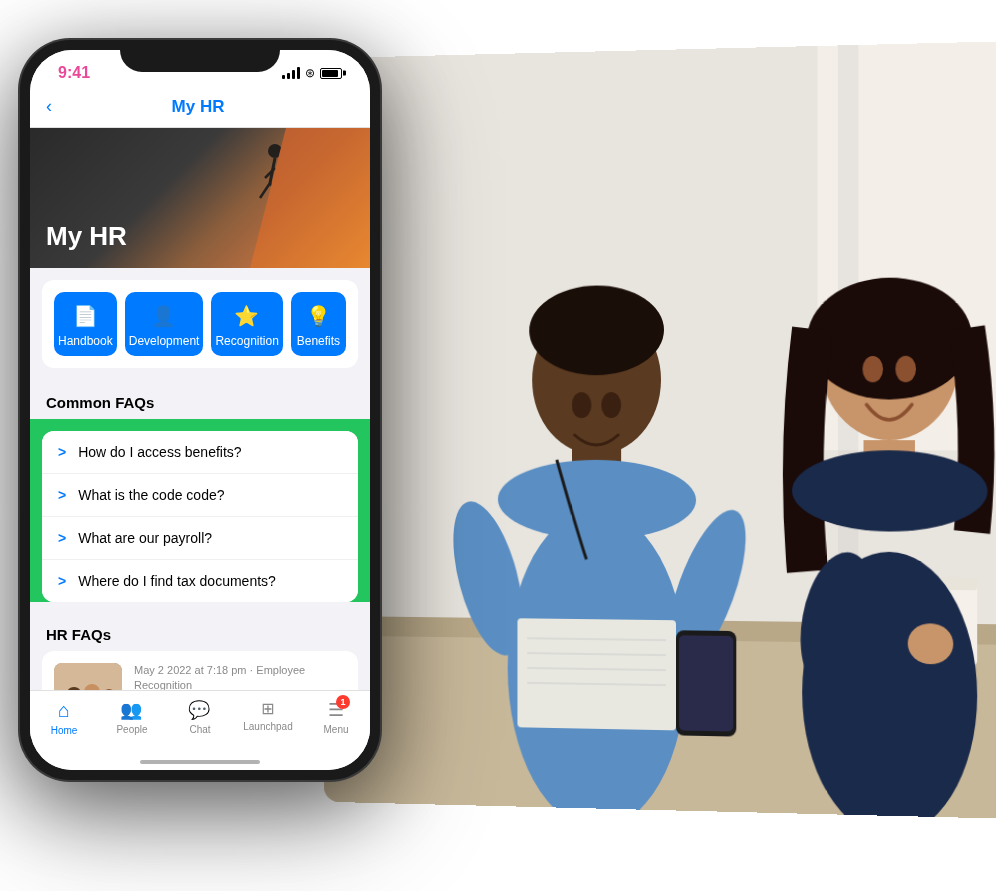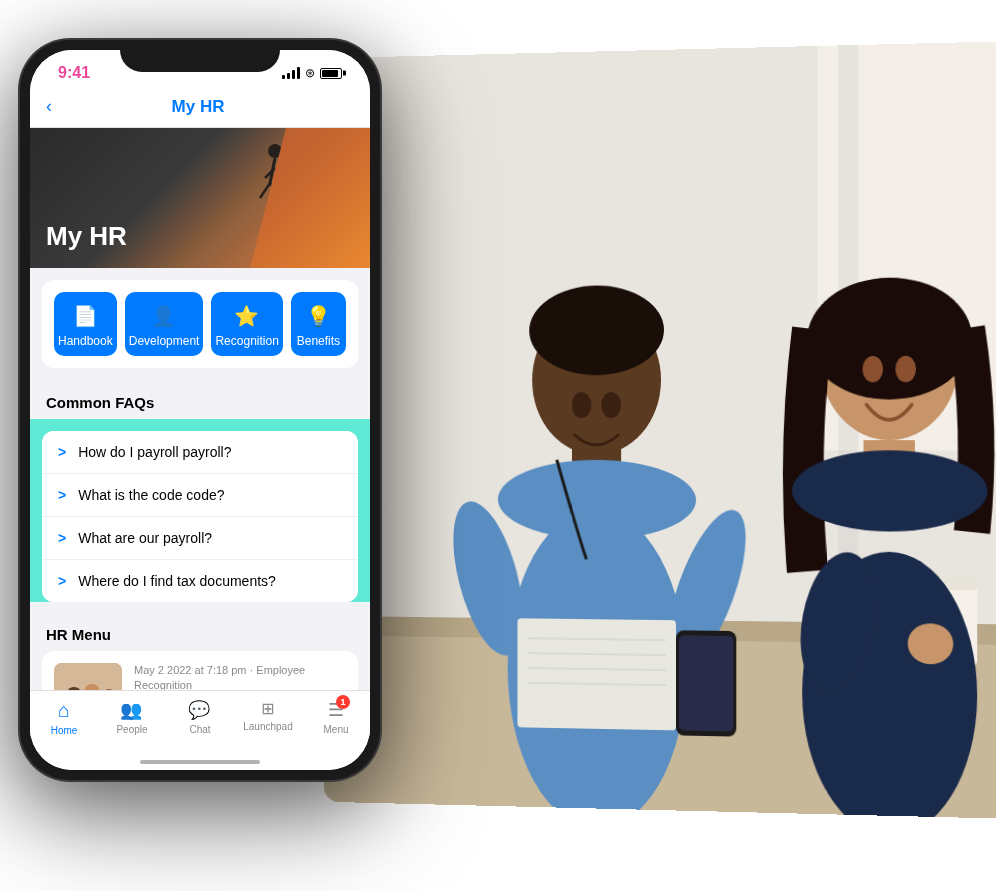--- a/index.html
+++ b/index.html
@@ -570,44 +570,44 @@
           <div class="action-btn">
             <span class="action-icon">⭐</span>
             <span class="action-label">Recognition</span>
           </div>
           <div class="action-btn">
             <span class="action-icon">💡</span>
             <span class="action-label">Benefits</span>
           </div>
         </div>
 
-        <div style="margin: 12px 0 0; background: #5eead4;">
+        <div style="margin: 12px 0 0; background: #22c55e;">
           <div class="section-header">Common FAQs</div>
           <div class="section">
             <div class="faq-item">
               <span class="faq-chevron">&gt;</span>
-              <span class="faq-text">How do I payroll payroll?</span>
+              <span class="faq-text">How do I access benefits?</span>
             </div>
             <div class="faq-item">
               <span class="faq-chevron">&gt;</span>
               <span class="faq-text">What is the code code?</span>
             </div>
             <div class="faq-item">
               <span class="faq-chevron">&gt;</span>
               <span class="faq-text">What are our payroll?</span>
             </div>
             <div class="faq-item">
               <span class="faq-chevron">&gt;</span>
               <span class="faq-text">Where do I find tax documents?</span>
             </div>
           </div>
         </div>
 
         <div class="news-section">
-          <div class="news-header">HR Menu</div>
+          <div class="news-header">HR FAQs</div>
           <div class="news-card">
             <div class="news-thumb">
               <svg width="68" height="68" viewBox="0 0 68 68" xmlns="http://www.w3.org/2000/svg">
                 <rect width="68" height="68" fill="#d4b898"></rect>
                 <rect x="0" y="40" width="68" height="28" fill="#b09070"></rect>
 
                 <ellipse cx="20" cy="35" rx="9" ry="11" fill="#5a3a20"></ellipse>
                 <rect x="13" y="44" width="14" height="20" fill="#4a5a8a" rx="3"></rect>
                 <ellipse cx="38" cy="32" rx="9" ry="11" fill="#c89060"></ellipse>
                 <rect x="31" y="41" width="14" height="24" fill="#d4a060" rx="3"></rect>

